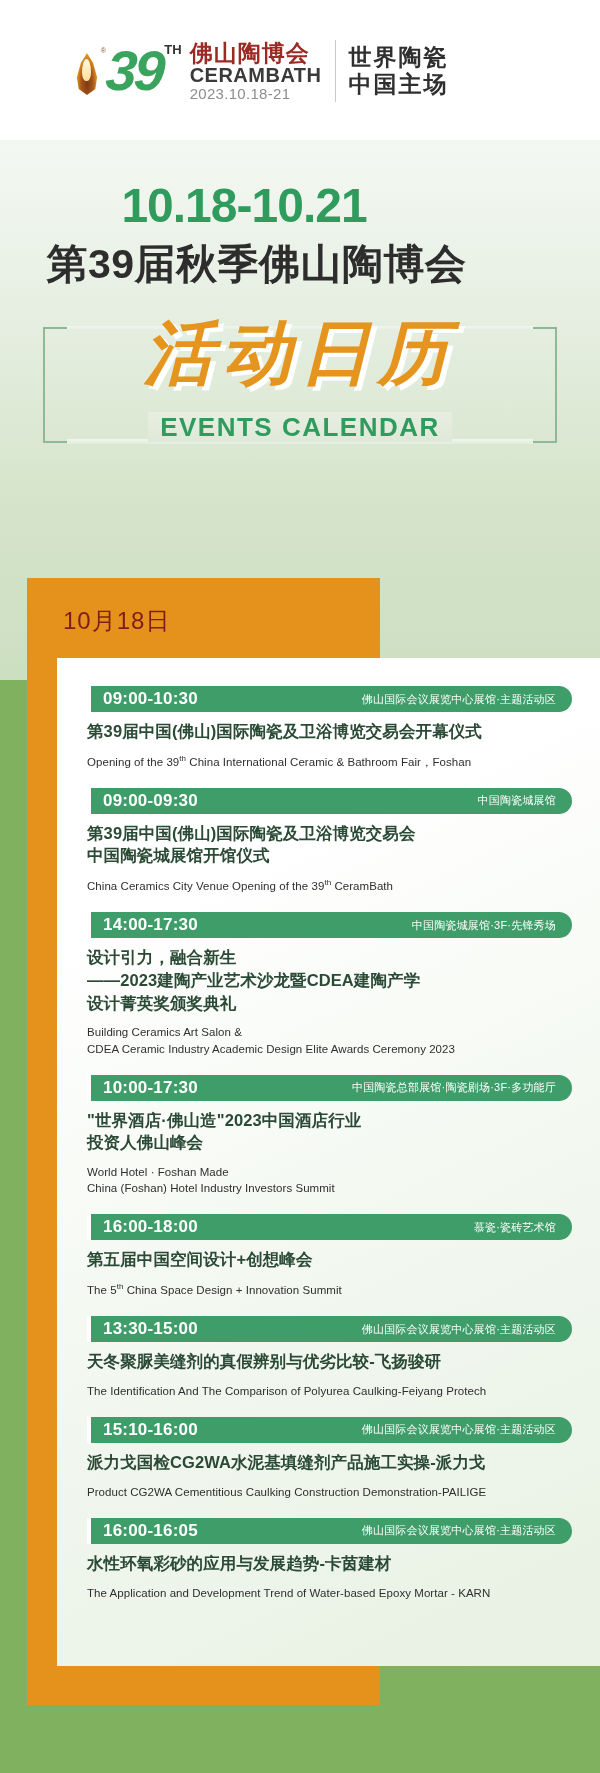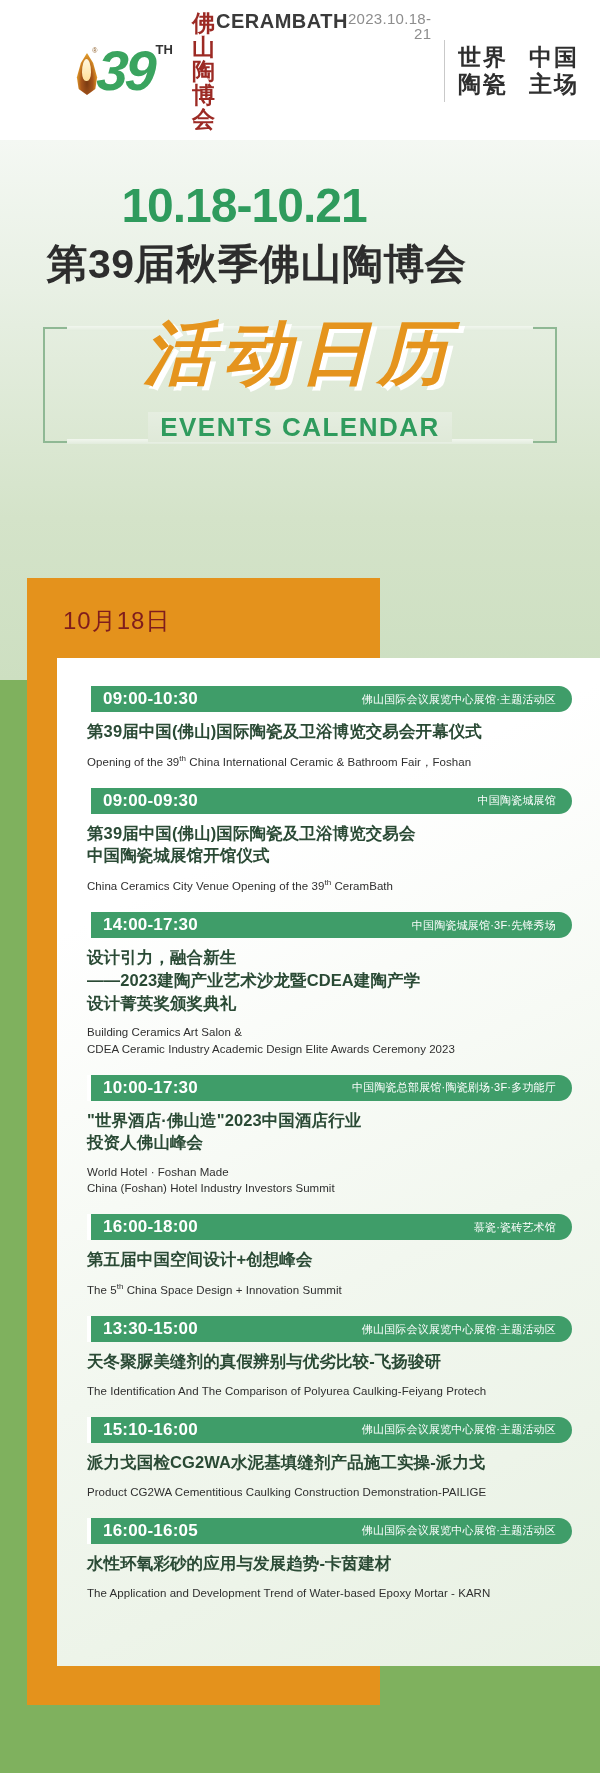--- a/index.html
+++ b/index.html
@@ -61,28 +61,28 @@
     letter-spacing: -3px;
     line-height: 1;
     margin-right: 2px;
     transform: skewX(-4deg);
   }
   .th-sup {
     font-size: 13px; font-weight: 700; color: #333;
     align-self: flex-start; margin-top: 2px; margin-right: 8px;
   }
 
-  .brand-block { display: flex; flex-direction: row; justify-content: center; line-height: 1.05; text-align: right; }
+  .brand-block { display: flex; flex-direction: column; justify-content: center; line-height: 1.05; }
   .brand-cn { font-size: 23px; font-weight: 800; color: #9c2a24; letter-spacing: 1px; }
   .brand-en { font-size: 20px; font-weight: 800; color: #3a3a3a; letter-spacing: 0.5px; }
   .brand-date { font-size: 15px; color: #8d8d8d; letter-spacing: 0.3px; }
 
   .vdiv { width: 1px; height: 62px; background: #c9c9c9; margin: 0 13px; }
 
-  .slogan { display: flex; flex-direction: row; justify-content: center; line-height: 1.18; }
+  .slogan { display: flex; flex-direction: column; justify-content: center; line-height: 1.18; }
   .slogan div { font-size: 23px; font-weight: 700; color: #2f2f2f; letter-spacing: 2px; }
 
   
   .hero {
     position: absolute;
     left: 0; top: 140px;
     width: 600px; height: 540px;
     background: linear-gradient(180deg, #f4f8f3 0%, #e8f0e4 28%, #d4e3c9 70%, #cddfc1 100%);
   }
 

